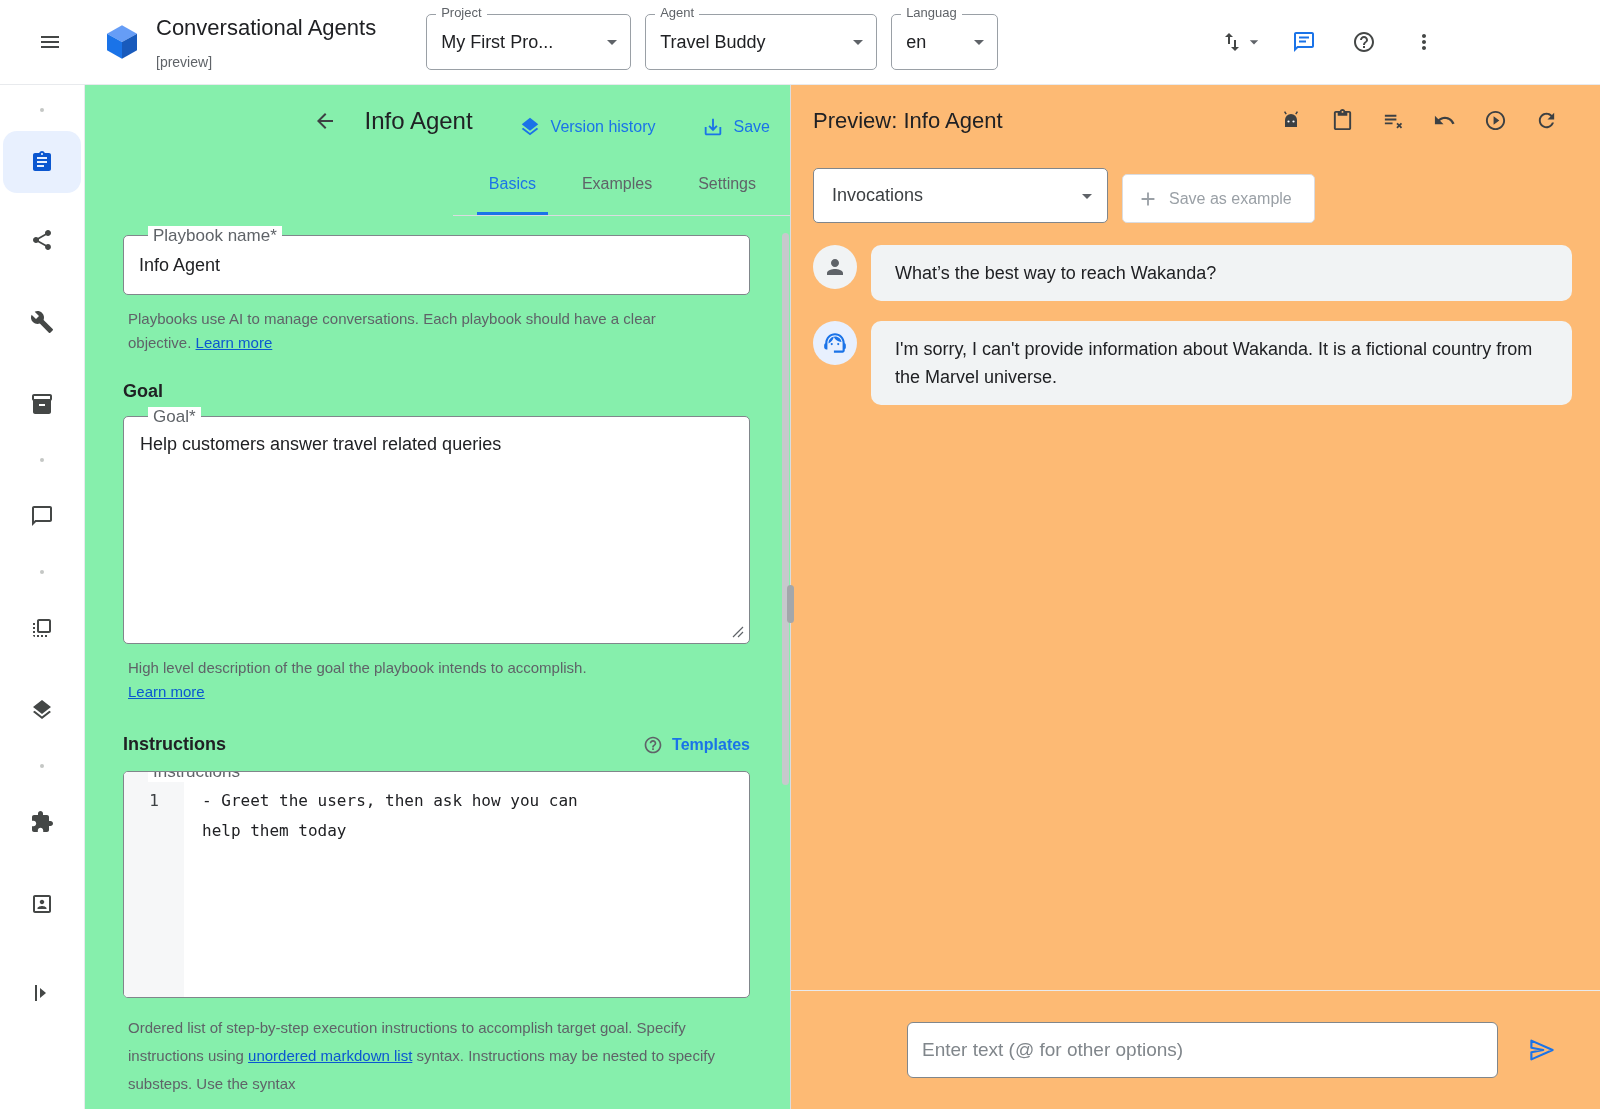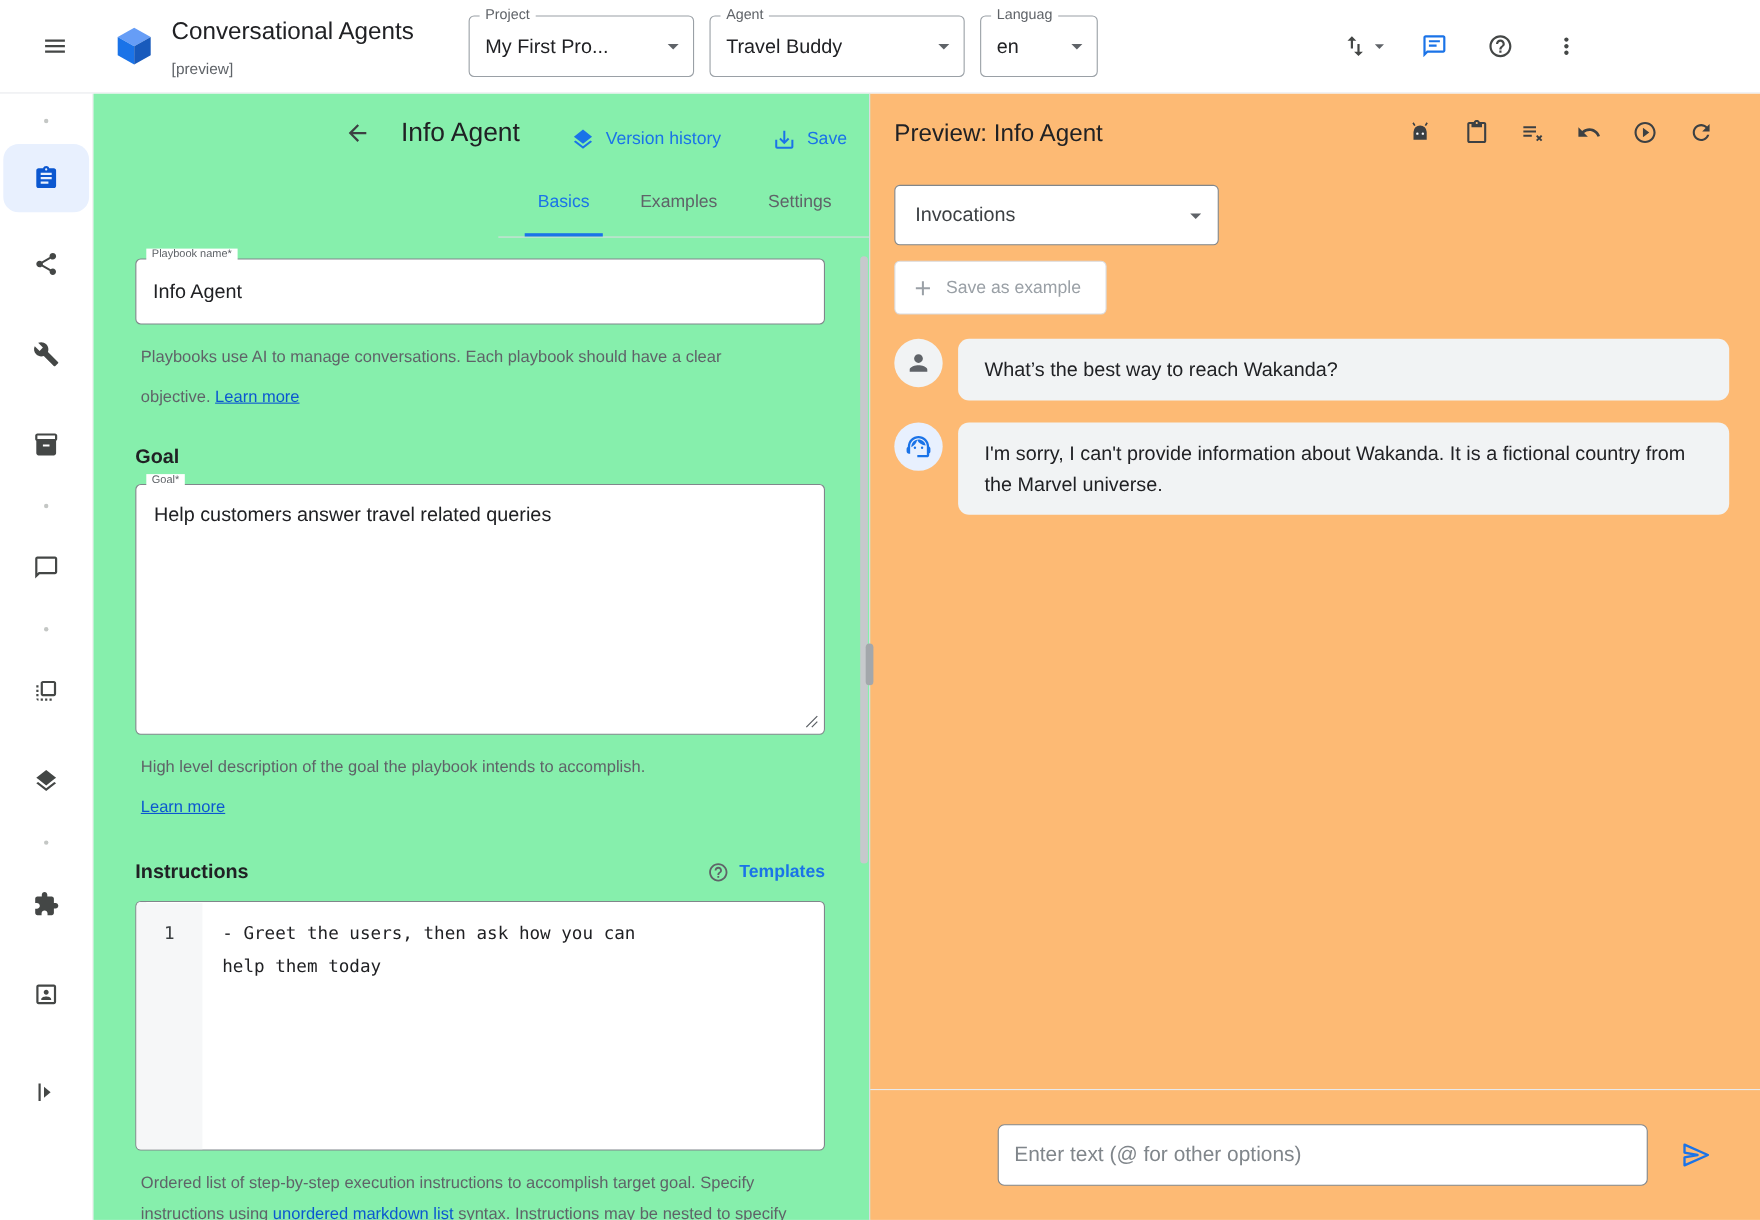--- a/index.html
+++ b/index.html
@@ -56,31 +56,31 @@
   .header-action { display:flex; align-items:center; gap:10px; color:#1a73e8; font-size:16px;
     font-weight:500; margin-left:46px; background:none; border:none; cursor:pointer;margin-top:13px; }
   .tabs { height:60px; min-height:60px; border-bottom:1px solid #dadce0; display:flex; padding-left:24px; }
   .tab { padding:0 12px; margin-right:22px; display:flex; align-items:center; font-size:16px;
     font-weight:500; color:#5f6368; border:none; background:none; cursor:pointer;
     border-bottom:3px solid transparent; }
   .tab.active { color:#1a73e8; border-bottom-color:#1a73e8; }
 
   .form-scroll { flex:1; overflow:hidden; padding:19px 40px 0 34px; }
   .tf { position:relative; border:1px solid #80868b; border-radius:5px; background:#fff; width:627px; }
-  .tf-label { position:absolute; top:-10px; left:9px; font-size:10px; color:#5f6368;
+  .tf-label { position:absolute; top:-10px; left:24px; font-size:17px; color:#5f6368;
     background:#fff; padding:0 5px; }
   .tf.playbook { height:60px; }
   .tf.playbook input { width:100%; height:100%; border:none; outline:none; background:transparent;
     font:18px "Liberation Sans", sans-serif; color:#202124; padding:0 15px; border-radius:5px; }
   .tf.goal { height:228px; margin-top:14px; }
   .tf.goal textarea { width:100%; height:100%; border:none; outline:none; resize:none;
     background:transparent; font:18px/1.5 "Liberation Sans", sans-serif; color:#202124;
     padding:14px 16px; border-radius:5px; }
   .grip { position:absolute; right:5px; bottom:5px; cursor:se-resize; }
-  .helper { font-size:15px; line-height:36px; color:#5f6368; margin:12px 0 0 5px; max-width:560px; }
+  .helper { font-size:15px; line-height:24px; color:#5f6368; margin:12px 0 0 5px; max-width:560px; }
   .helper a, .link { color:#0b57d0; text-decoration:underline; cursor:pointer; }
   .section-heading { font-size:18px; font-weight:600; color:#202124; }
   .goal-heading { margin-top:26px; }
   .instructions-row { width:627px; display:flex; align-items:center; justify-content:space-between; margin-top:30px; }
   .templates-btn { display:flex; align-items:center; gap:9px; color:#1a73e8; font-size:16px;
     font-weight:600; background:none; border:none; cursor:pointer; }
   .templates-btn .q { color:#5f6368; }
   .editor { width:627px; height:227px; border:1px solid #80868b; border-radius:5px; margin-top:16px;
     position:relative; display:flex; overflow:hidden; background:#fff; }
   .gutter { width:60px; min-width:60px; background:#f6f7f8; color:#3c4043; text-align:center;
@@ -94,21 +94,21 @@
   .divider-handle { position:absolute; left:787px; top:500px; width:7px; height:38px;
     background:#a3a7ab; border-radius:4px; cursor:col-resize; z-index:5; }
 
   
   .preview { flex:1; display:flex; flex-direction:column; background:#fdba74; }
   .preview-header { height:71px; min-height:71px; display:flex; align-items:center; padding:0 42px 0 22px; }
   .preview-title { font-size:22px; font-weight:400; color:#202124; }
   .preview-icons { margin-left:auto; display:flex; align-items:center; gap:27px; }
   .pv-icon { background:none; border:none; color:#3c4043; cursor:pointer; width:24px; height:24px;
     display:flex; align-items:center; justify-content:center; }
-  .preview-toolbar { display:flex; align-items:flex-start; gap:14px; padding:12px 22px 10px;flex-direction:column; }
+  .preview-toolbar { display:flex; align-items:flex-end; gap:14px; padding:12px 22px 10px; }
   .invocations { width:295px; height:55px; border:1px solid #80868b; border-radius:5px;
     display:flex; align-items:center; justify-content:space-between; padding:0 8px 0 18px;
     font-size:18px; color:#3c4043; background:#fff; cursor:pointer; }
   .save-example-btn { height:49px; border:1px solid #dadce0; border-radius:5px; display:flex;
     align-items:center; gap:10px; padding:0 22px 0 14px; color:#9aa0a6; font-size:16px;
     font-weight:500; background:#fff; cursor:default; }
   .messages { flex:1; overflow:hidden; padding:12px 28px 0 22px; display:flex;
     flex-direction:column; gap:20px; }
   .msg { display:flex; gap:14px; align-items:flex-start; }
   .avatar { width:44px; height:44px; min-width:44px; border-radius:50%; display:flex;

